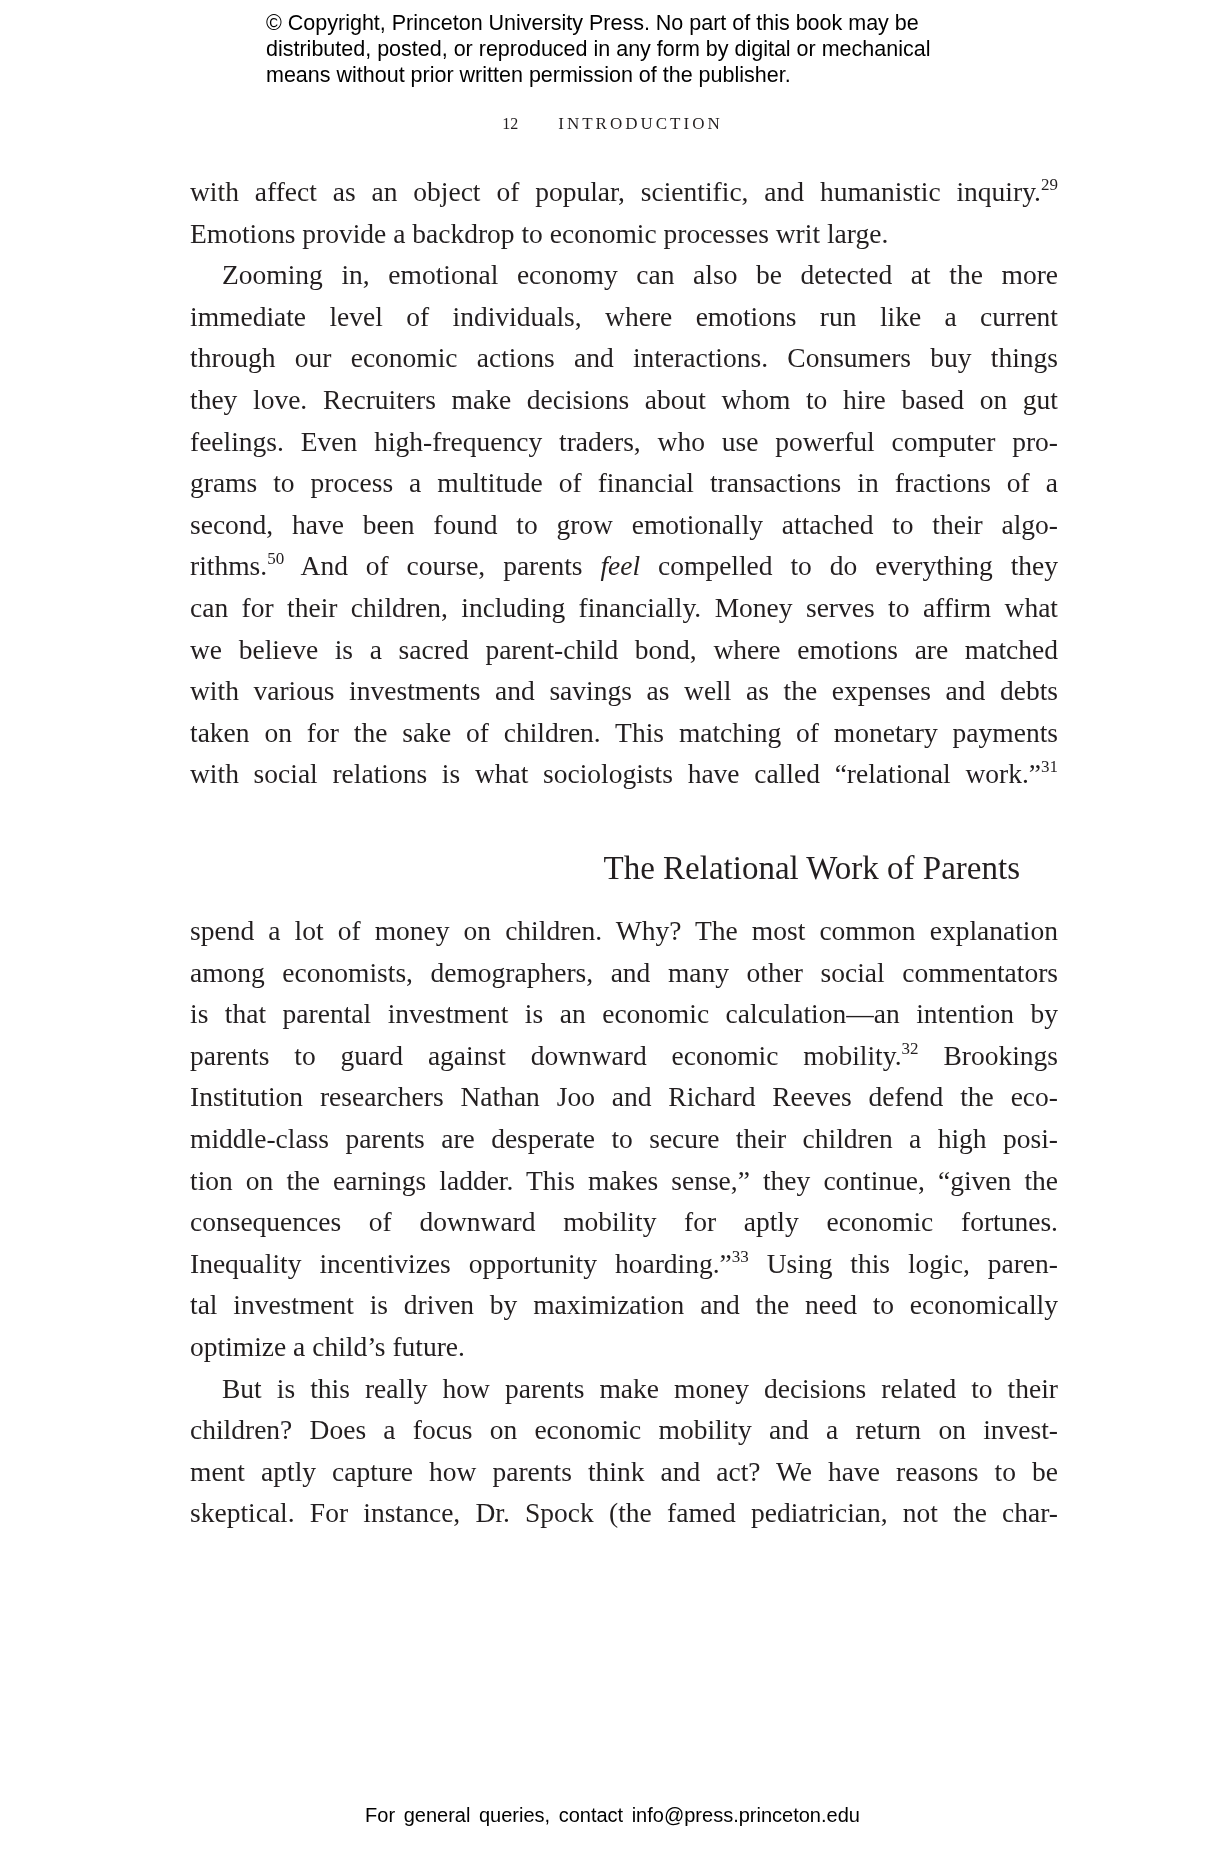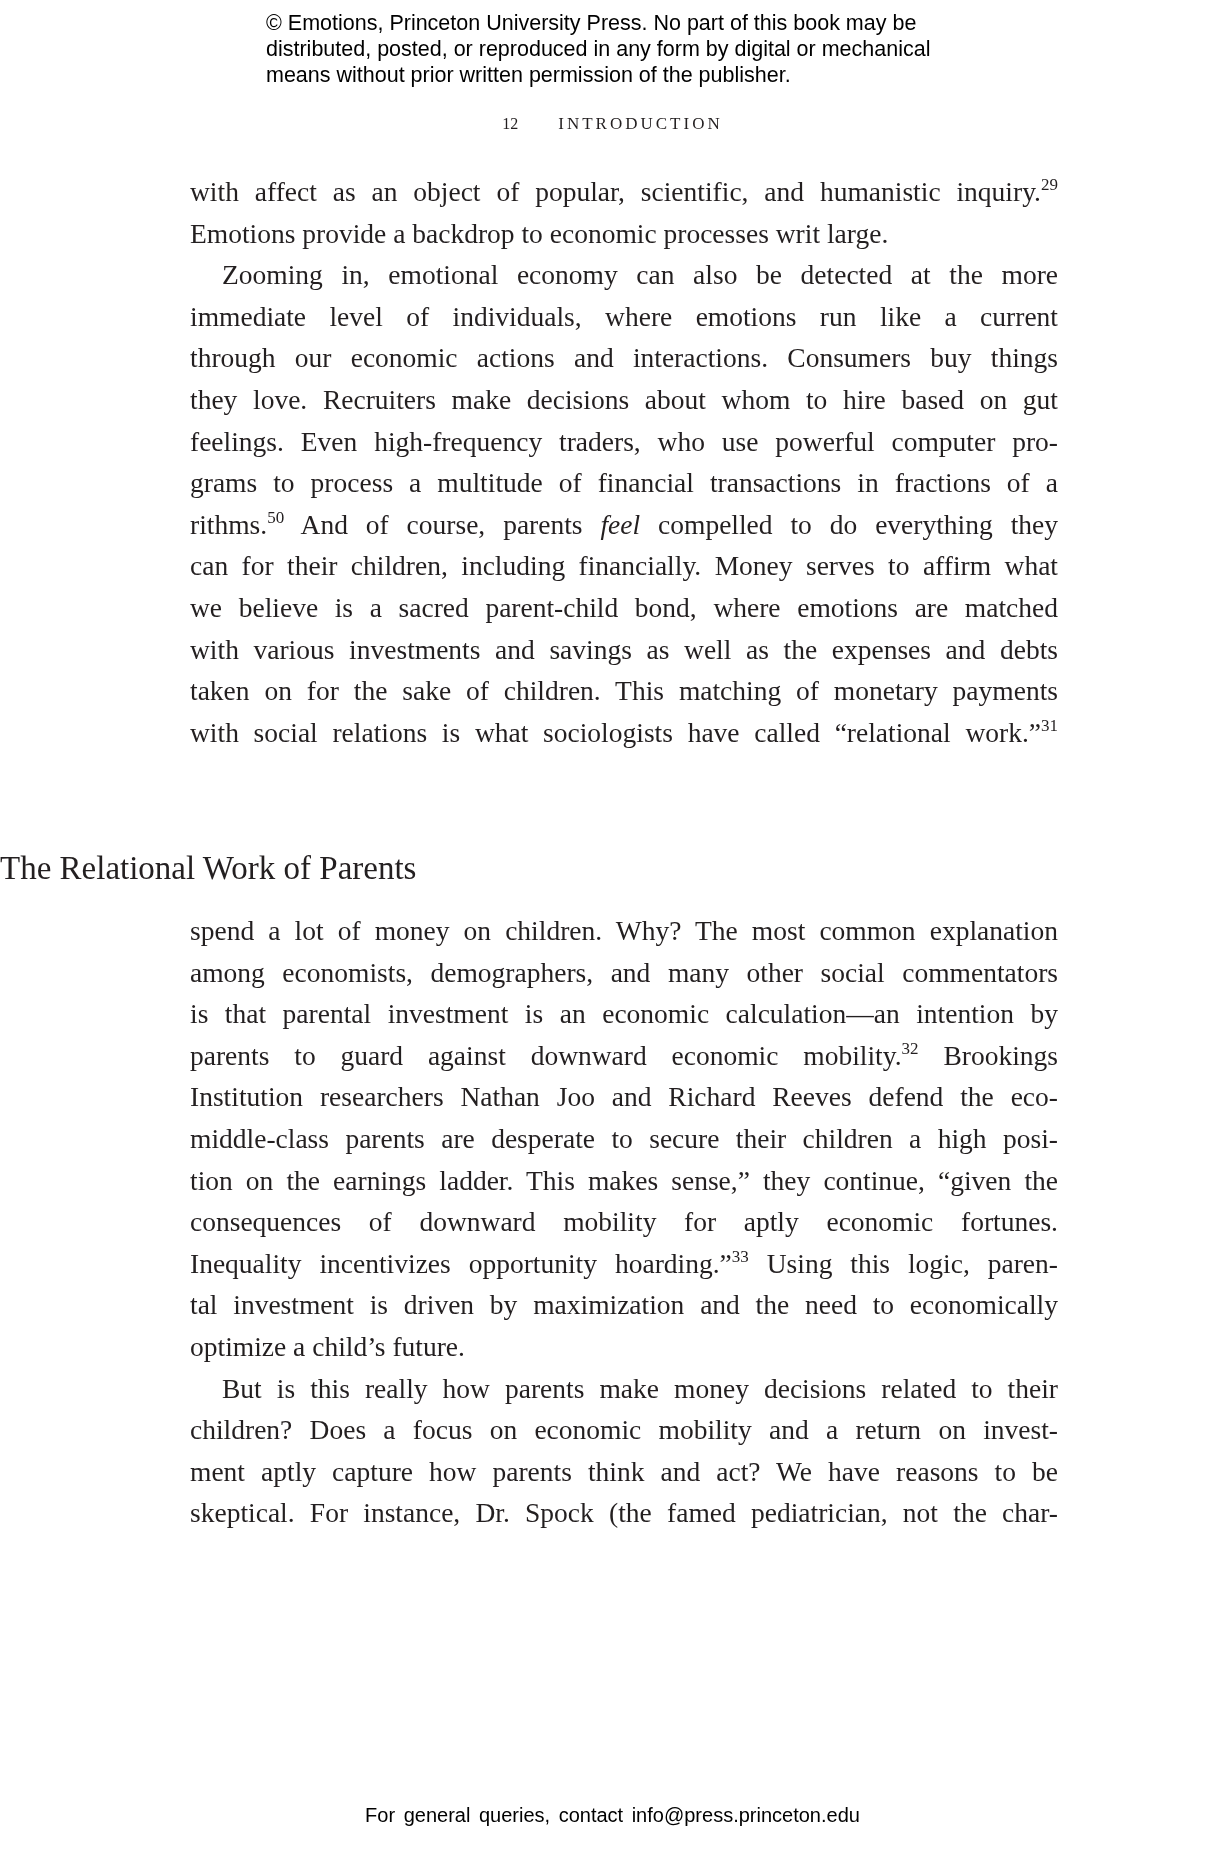--- a/index.html
+++ b/index.html
@@ -25,51 +25,52 @@
     display: block; white-space: nowrap; text-align: justify; text-align-last: justify;
     height: 41.6px; overflow: visible;
   }
   .body-text .line.last { text-align-last: left; }
   .body-text .line.indent { padding-left: 32px; }
   .body-text sup { font-size: 17px; line-height: 0; vertical-align: 11px; }
   .body-text em { font-style: italic; margin-top: 36px; }
   .block1 { top: 171px; }
   .block2 { top: 910px; }
   .section-heading {
-    position: absolute; left: 0; top: 850px; width: 1020px; text-align: left;
+    position: absolute; left: 0; top: 850px; width: 1020px; text-align: right;
     font-family: "Liberation Serif", serif; font-size: 33px; color: #231f20;
   }
   .footer {
     position: absolute; left: 0; top: 1804px; width: 1225px; text-align: center;
     font-family: "Liberation Sans", sans-serif; font-size: 20px; color: #000000;
     word-spacing: 3px;
   }
 </style>
 </head>
 <body>
 
 <div class="copyright">
-  <div>© Emotions, Princeton University Press. No part of this book may be</div>
+  <div>© Copyright, Princeton University Press. No part of this book may be</div>
   <div>distributed, posted, or reproduced in any form by digital or mechanical</div>
   <div>means without prior written permission of the publisher.</div>
 </div>
 
 <div class="running-head">
   <span class="pg">12</span><span>INTRODUCTION</span>
 </div>
 
 <div class="body-text block1">
   <span class="line"><span>with affect as an object of popular, scientific, and humanistic inquiry.</span><sup>29</sup></span>
   <span class="line last">Emotions provide a backdrop to economic processes writ large.</span>
   <span class="line indent">Zooming in, emotional economy can also be detected at the more</span>
   <span class="line">immediate level of individuals, where emotions run like a current</span>
   <span class="line">through our economic actions and interactions. Consumers buy things</span>
   <span class="line">they love. Recruiters make decisions about whom to hire based on gut</span>
   <span class="line">feelings. Even high-frequency traders, who use powerful computer pro-</span>
   <span class="line">grams to process a multitude of financial transactions in fractions of a</span>
+  <span class="line">second, have been found to grow emotionally attached to their algo-</span>
   <span class="line"><span>rithms.</span><sup>50</sup><span> And of course, parents </span><em>feel</em><span> compelled to do everything they</span></span>
   <span class="line">can for their children, including financially. Money serves to affirm what</span>
   <span class="line">we believe is a sacred parent-child bond, where emotions are matched</span>
   <span class="line">with various investments and savings as well as the expenses and debts</span>
   <span class="line">taken on for the sake of children. This matching of monetary payments</span>
   <span class="line"><span>with social relations is what sociologists have called “relational work.”</span><sup>31</sup></span>
 </div>
 
 <div class="section-heading">The Relational Work of Parents</div>
 

